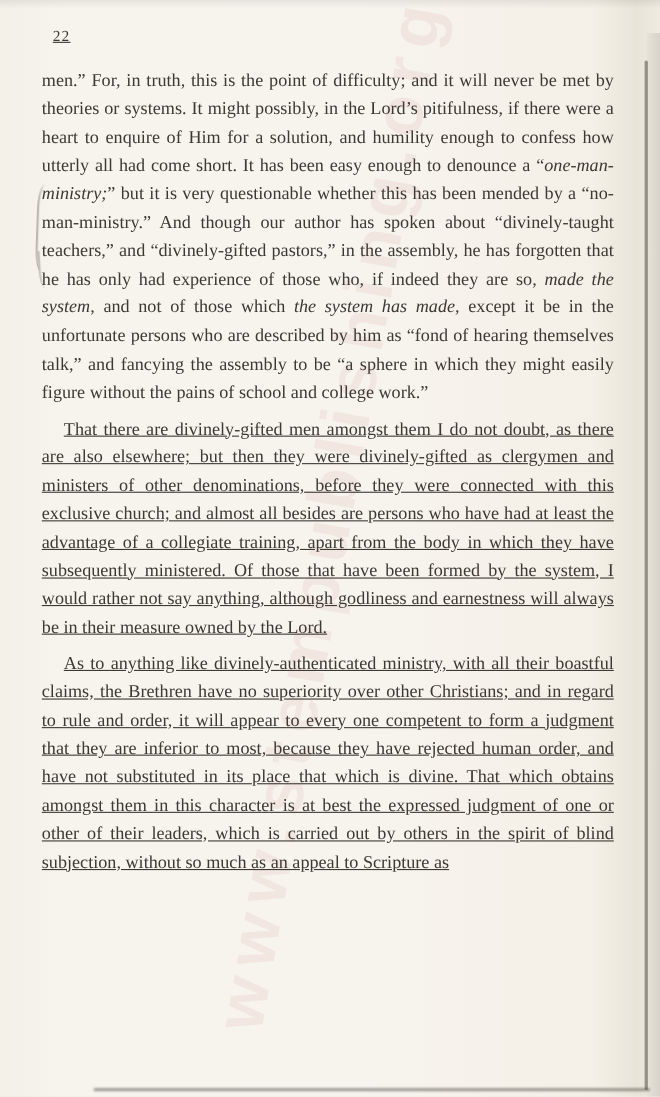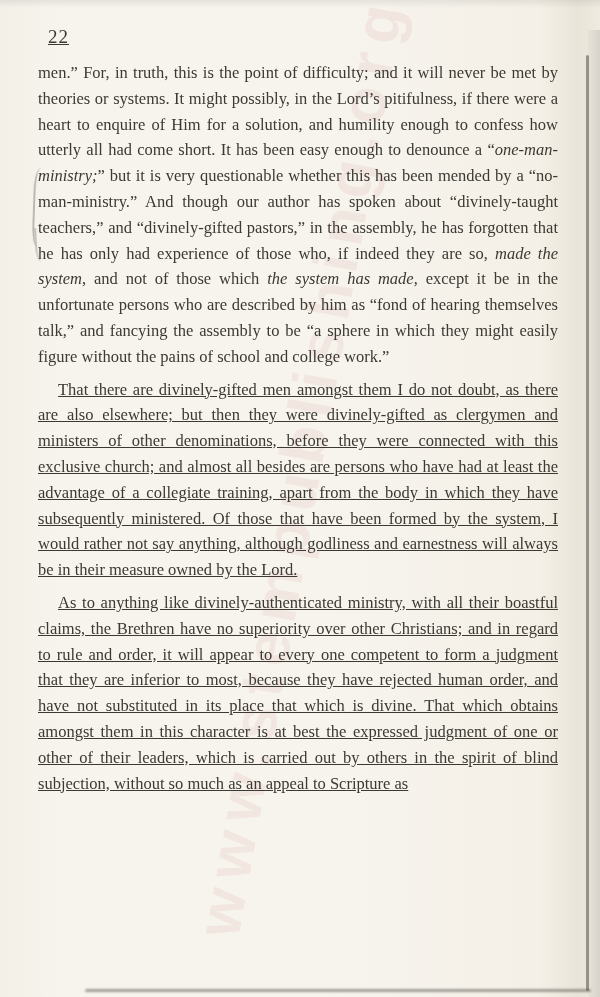--- a/index.html
+++ b/index.html
@@ -52,21 +52,21 @@
     position: absolute;
     top: 22px;
     left: 0;
     right: 0;
     height: 26px;
   }
   .page-number {
     position: absolute;
     left: 48px;
     top: 4px;
-    font-size: 19px;
+    font-size: 14px;
     letter-spacing: 1px;
     color: #3c3933;
     text-decoration: underline;
   }
   .running-title {
     position: absolute;
     left: 0;
     right: 30px;
     top: 0;
     text-align: center;

